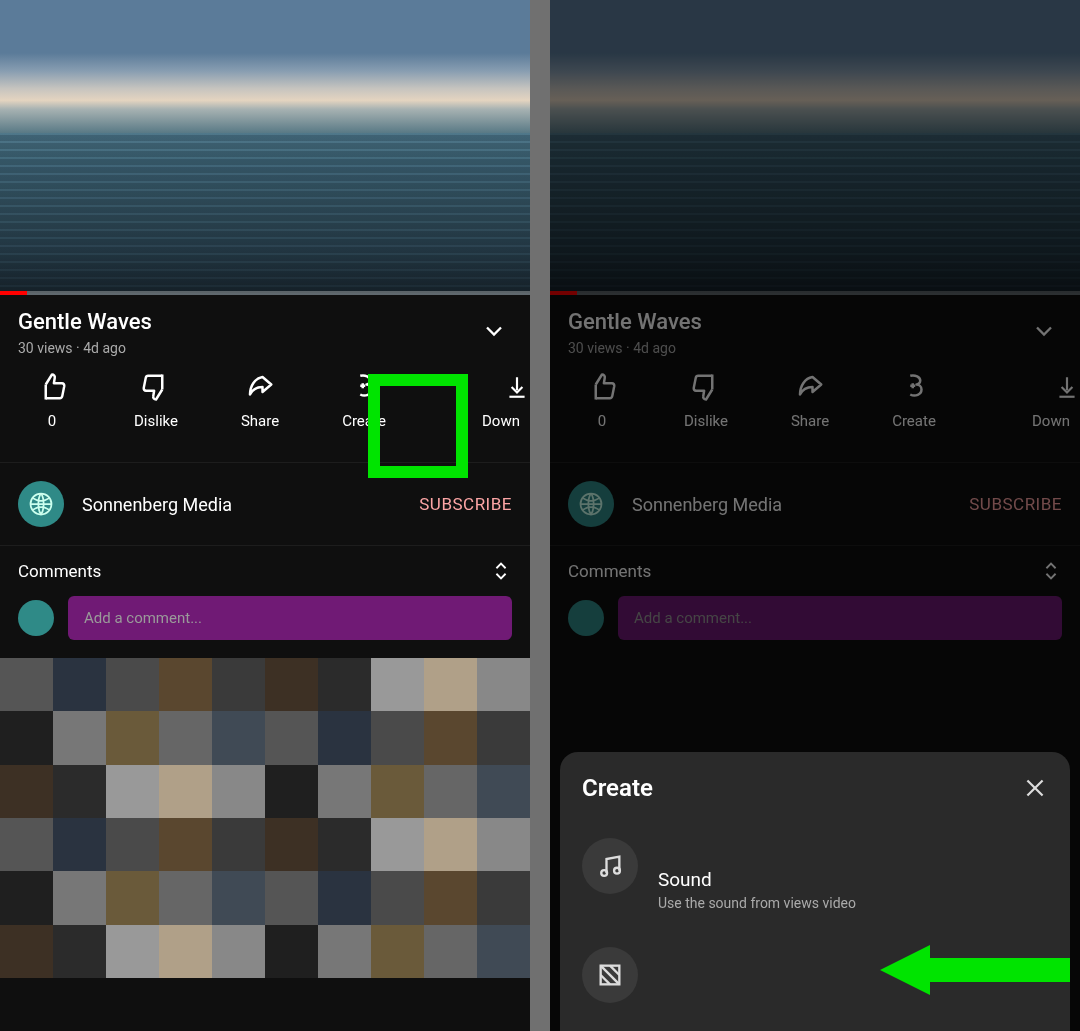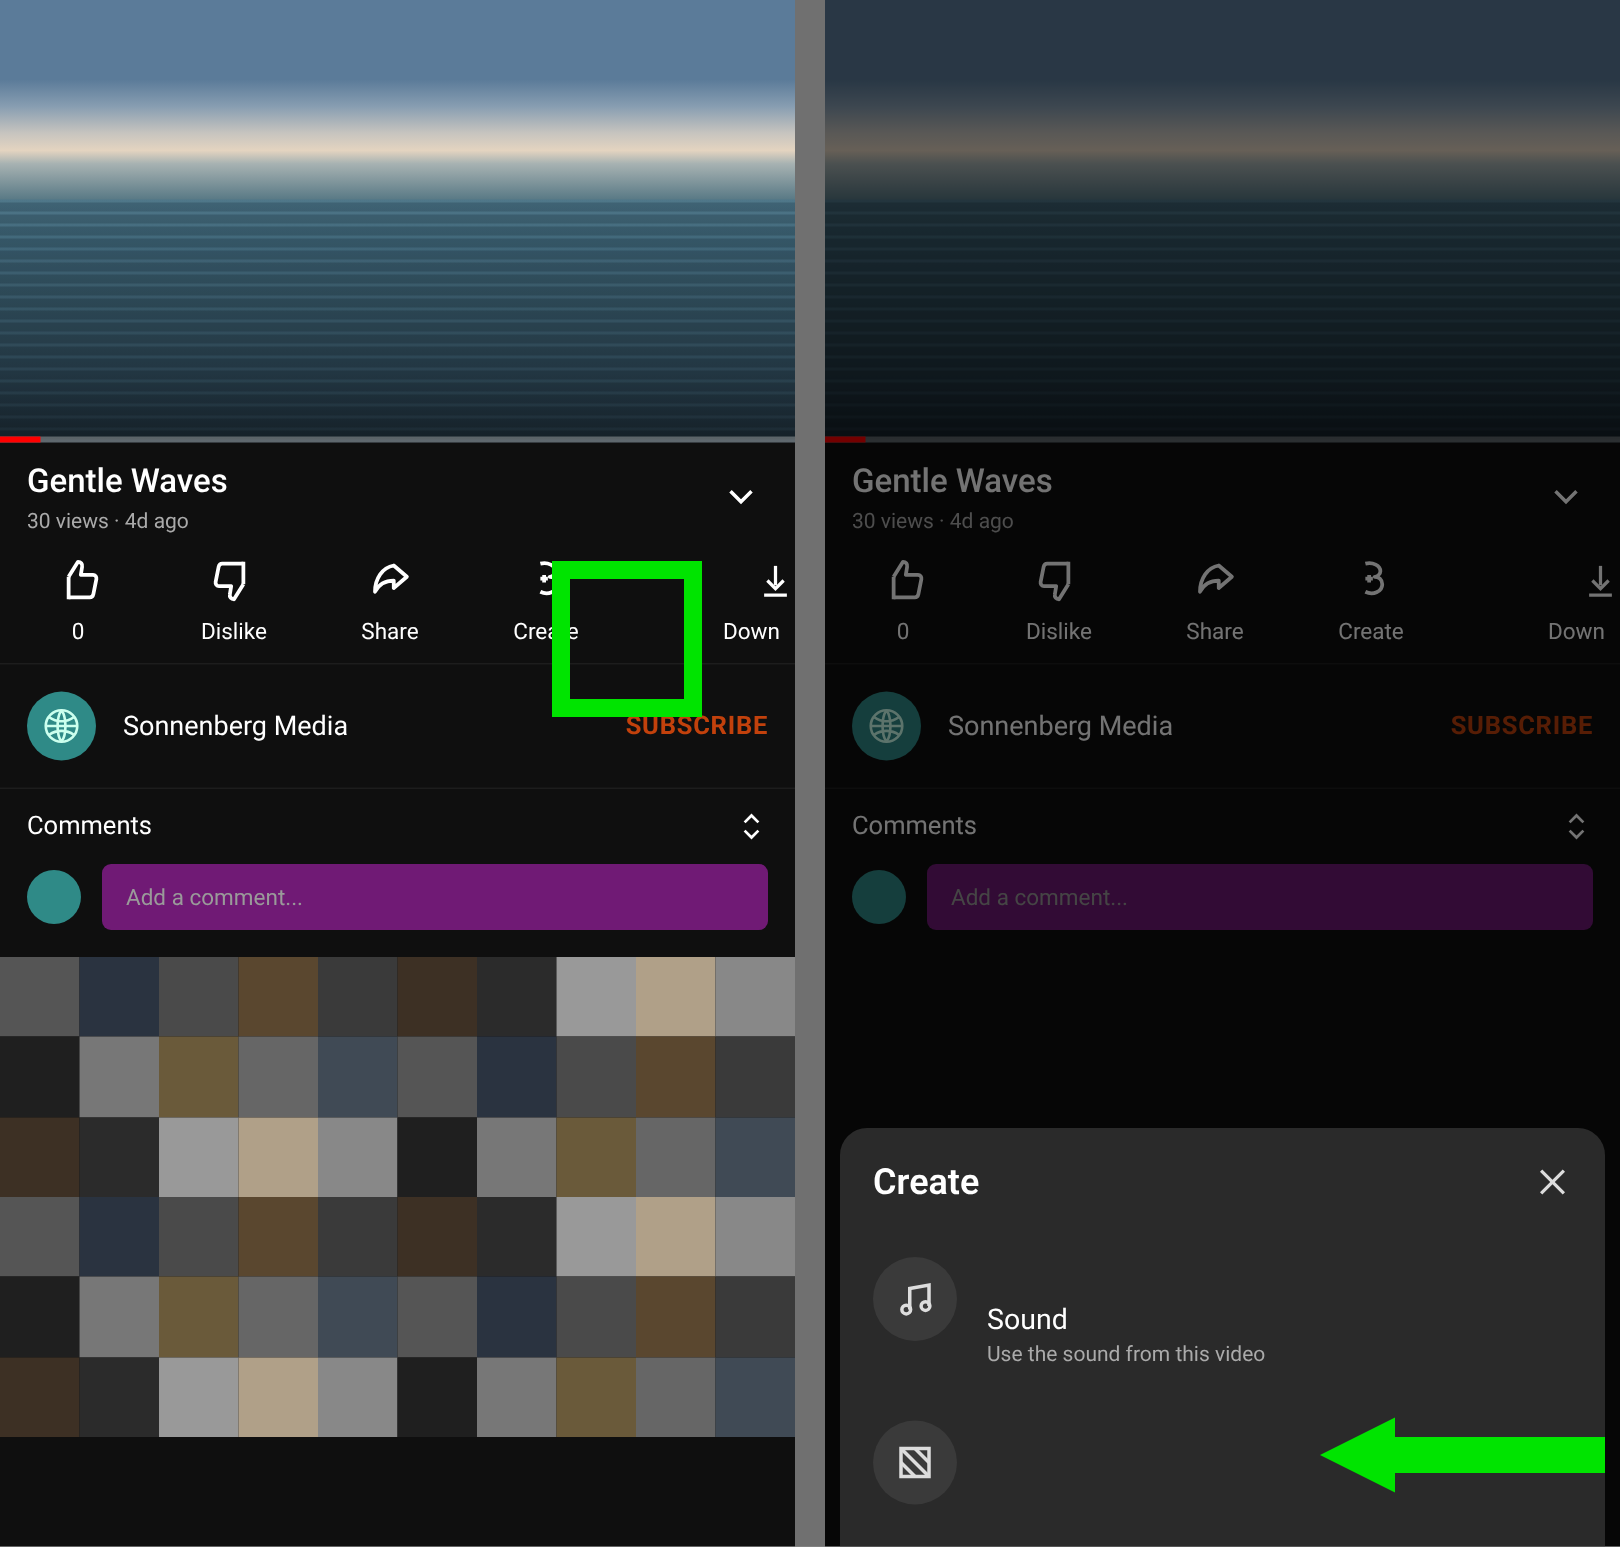--- a/index.html
+++ b/index.html
@@ -30,24 +30,24 @@
   .subtitle { margin-top:6px; font-size:14px; color:#aaa; }
   .chevron { position:absolute; right:22px; top:22px; }
 
   
   .actions { display:flex; align-items:flex-start; gap:0; padding:6px 0 12px 0; }
   .action { flex: 0 0 104px; display:flex; flex-direction:column; align-items:center; gap:8px; color:#fff; font-size:15px; }
   .action .icon { height:34px; display:flex; align-items:center; justify-content:center; }
   .action.overflow { flex:0 0 30px; align-items:flex-start; }
 
   
-  .channel { display:flex; align-items:center; gap:18px; padding:18px; border-top:1px solid rgba(255,255,255,0.06); }
+  .channel { display:flex; align-items:center; gap:18px; padding:18px; border-top:1px solid rgba(255,255,255,0.06);margin-top:20px; }
   .avatar { width:46px; height:46px; border-radius:50%; background:#2f8a87; display:flex; align-items:center; justify-content:center; }
   .channel-name { font-size:18px; flex:1; }
-  .subscribe { color:#c2410c; font-weight:700; font-size:17px; letter-spacing:0.5px; }
+  .subscribe { color:#fca5a5; font-weight:400; font-size:17px; letter-spacing:0.5px; }
 
   
   .comments { padding:14px 18px 8px 18px; border-top:1px solid rgba(255,255,255,0.06); display:flex; align-items:center; }
   .comments-title { flex:1; font-size:17px; }
   .comment-input-row { padding:6px 18px 18px 18px; display:flex; align-items:center; gap:14px; }
   .me-avatar { width:36px; height:36px; border-radius:50%; background:#2f8a87; }
   .comment-input { flex:1; background:#701a75; border-radius:6px; height:44px; display:flex; align-items:center; padding:0 16px; color:#9a9a9a; font-size:15px; }
 
   
   .mosaic { width:100%; height:320px; display:grid; grid-template-columns: repeat(10, 1fr); grid-template-rows: repeat(6, 1fr); }
@@ -350,21 +350,21 @@
       <div class="sheet-item">
         <div class="sheet-icon">
           <svg width="28" height="28" viewBox="0 0 24 24" fill="none" stroke="#ddd" stroke-width="2">
               <path d="M9 18V6l11-2v12"></path>
               <circle cx="7" cy="18" r="2.5"></circle>
               <circle cx="18" cy="16" r="2.5"></circle>
             </svg>
         </div>
         <div>
           <div class="sheet-item-title">Sound</div>
-          <div class="sheet-item-sub">Use the sound from this video</div>
+          <div class="sheet-item-sub">Use the sound from views video</div>
         </div>
       </div>
 
       <div class="sheet-item">
         <div class="sheet-icon">
           <svg width="28" height="28" viewBox="0 0 24 24" fill="none" stroke="#ddd" stroke-width="2">
               <rect x="4" y="4" width="16" height="16"></rect>
               <line x1="4" y1="4" x2="20" y2="20"></line>
               <line x1="4" y1="12" x2="12" y2="20"></line>
               <line x1="12" y1="4" x2="20" y2="12"></line>

